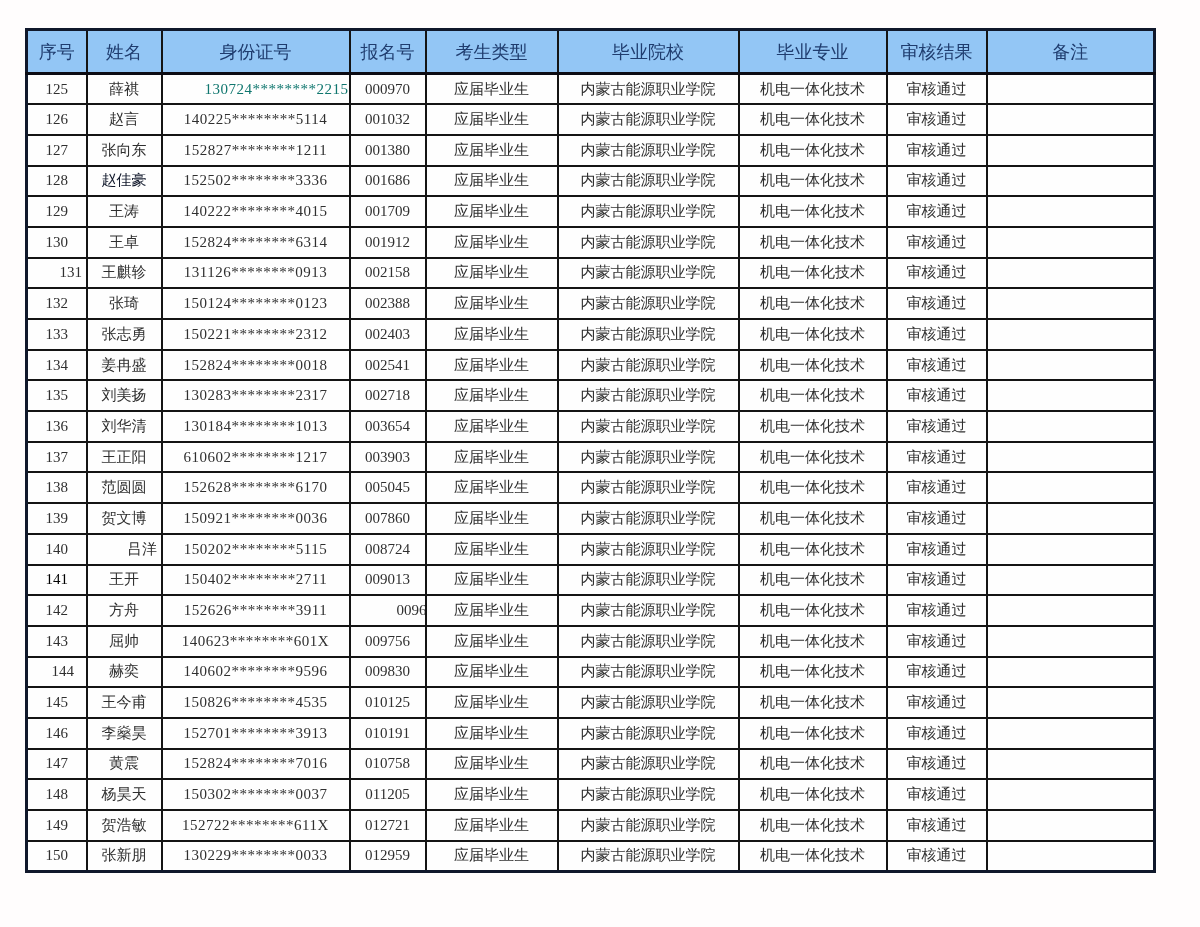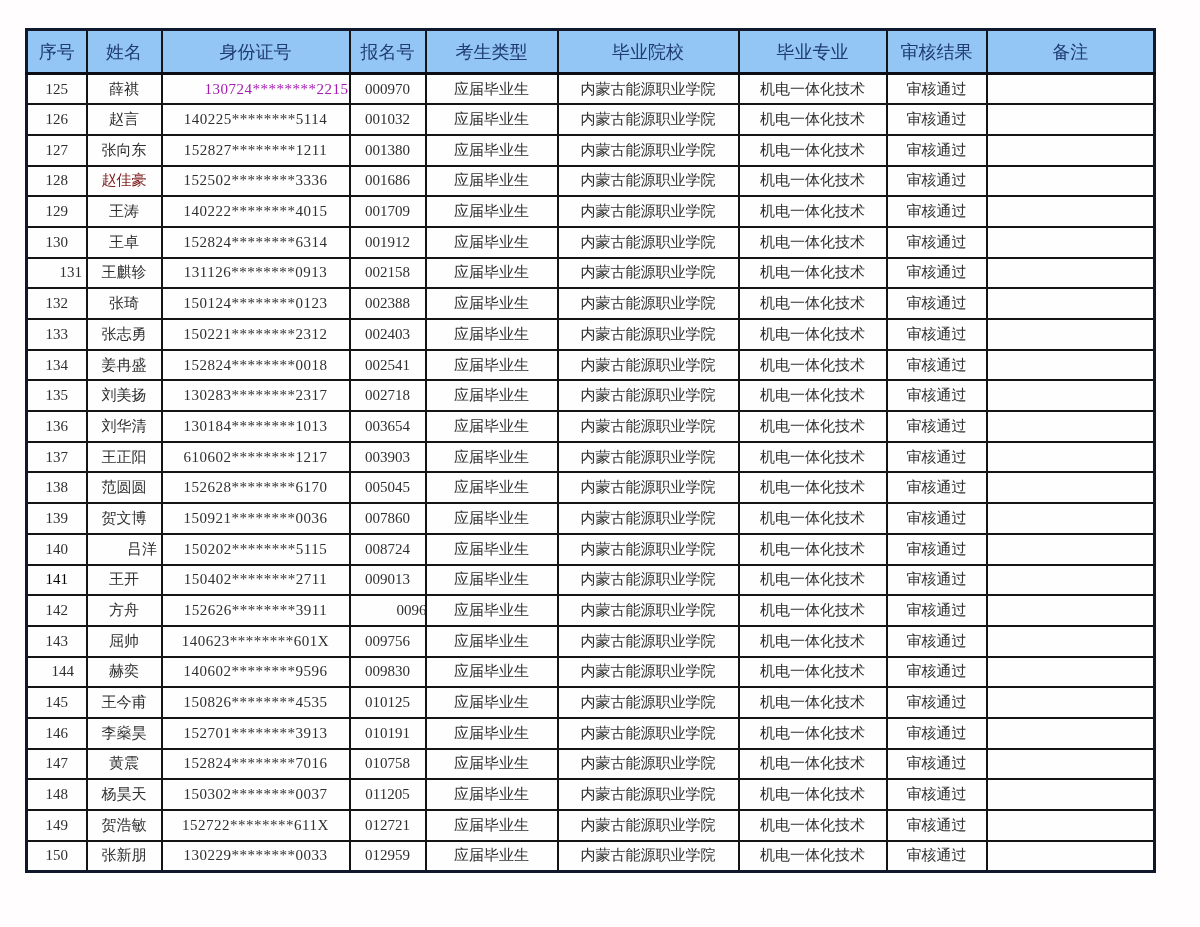--- a/index.html
+++ b/index.html
@@ -79,21 +79,21 @@
           <th style="background: rgb(147, 198, 245); color: rgb(31, 60, 110);">毕业院校</th>
           <th style="background: rgb(147, 198, 245); color: rgb(31, 60, 110);">毕业专业</th>
           <th style="background: rgb(147, 198, 245); color: rgb(31, 60, 110);">审核结果</th>
           <th style="background: rgb(147, 198, 245); color: rgb(31, 60, 110);">备注</th>
         </tr>
     </thead>
     <tbody>
         <tr>
           <td class="cell-index" style="color: rgb(47, 47, 47);">125</td>
           <td class="cell-name" style="color: rgb(47, 47, 47);">薛祺</td>
-          <td class="cell-id_number" style="color: #a21caf; padding-left: 42px;">130724********2215</td>
+          <td class="cell-id_number" style="color: #0f766e; padding-left: 42px;">130724********2215</td>
           <td class="cell-registration_number" style="color: rgb(47, 47, 47);">000970</td>
           <td class="cell-candidate_type" style="color: rgb(47, 47, 47);">应届毕业生</td>
           <td class="cell-graduation_school" style="color: rgb(47, 47, 47);">内蒙古能源职业学院</td>
           <td class="cell-graduation_major" style="color: rgb(47, 47, 47);">机电一体化技术</td>
           <td class="cell-review_result" style="color: rgb(47, 47, 47);">审核通过</td>
           <td class="cell-remarks" style="color: rgb(47, 47, 47);"></td>
         </tr>
         <tr>
           <td class="cell-index" style="color: rgb(47, 47, 47);">126</td>
           <td class="cell-name" style="color: rgb(47, 47, 47);">赵言</td>
@@ -111,21 +111,21 @@
           <td class="cell-id_number" style="color: rgb(47, 47, 47);">152827********1211</td>
           <td class="cell-registration_number" style="color: rgb(47, 47, 47);">001380</td>
           <td class="cell-candidate_type" style="color: rgb(47, 47, 47);">应届毕业生</td>
           <td class="cell-graduation_school" style="color: rgb(47, 47, 47);">内蒙古能源职业学院</td>
           <td class="cell-graduation_major" style="color: rgb(47, 47, 47);">机电一体化技术</td>
           <td class="cell-review_result" style="color: rgb(47, 47, 47);">审核通过</td>
           <td class="cell-remarks" style="color: rgb(47, 47, 47);"></td>
         </tr>
         <tr>
           <td class="cell-index" style="color: rgb(47, 47, 47);">128</td>
-          <td class="cell-name" style="color: #7f1d1d;">赵佳豪</td>
+          <td class="cell-name" style="color: #0f172a;">赵佳豪</td>
           <td class="cell-id_number" style="color: rgb(47, 47, 47);">152502********3336</td>
           <td class="cell-registration_number" style="color: rgb(47, 47, 47);">001686</td>
           <td class="cell-candidate_type" style="color: rgb(47, 47, 47);">应届毕业生</td>
           <td class="cell-graduation_school" style="color: rgb(47, 47, 47);">内蒙古能源职业学院</td>
           <td class="cell-graduation_major" style="color: rgb(47, 47, 47);">机电一体化技术</td>
           <td class="cell-review_result" style="color: rgb(47, 47, 47);">审核通过</td>
           <td class="cell-remarks" style="color: rgb(47, 47, 47);"></td>
         </tr>
         <tr>
           <td class="cell-index" style="color: rgb(47, 47, 47);">129</td>

